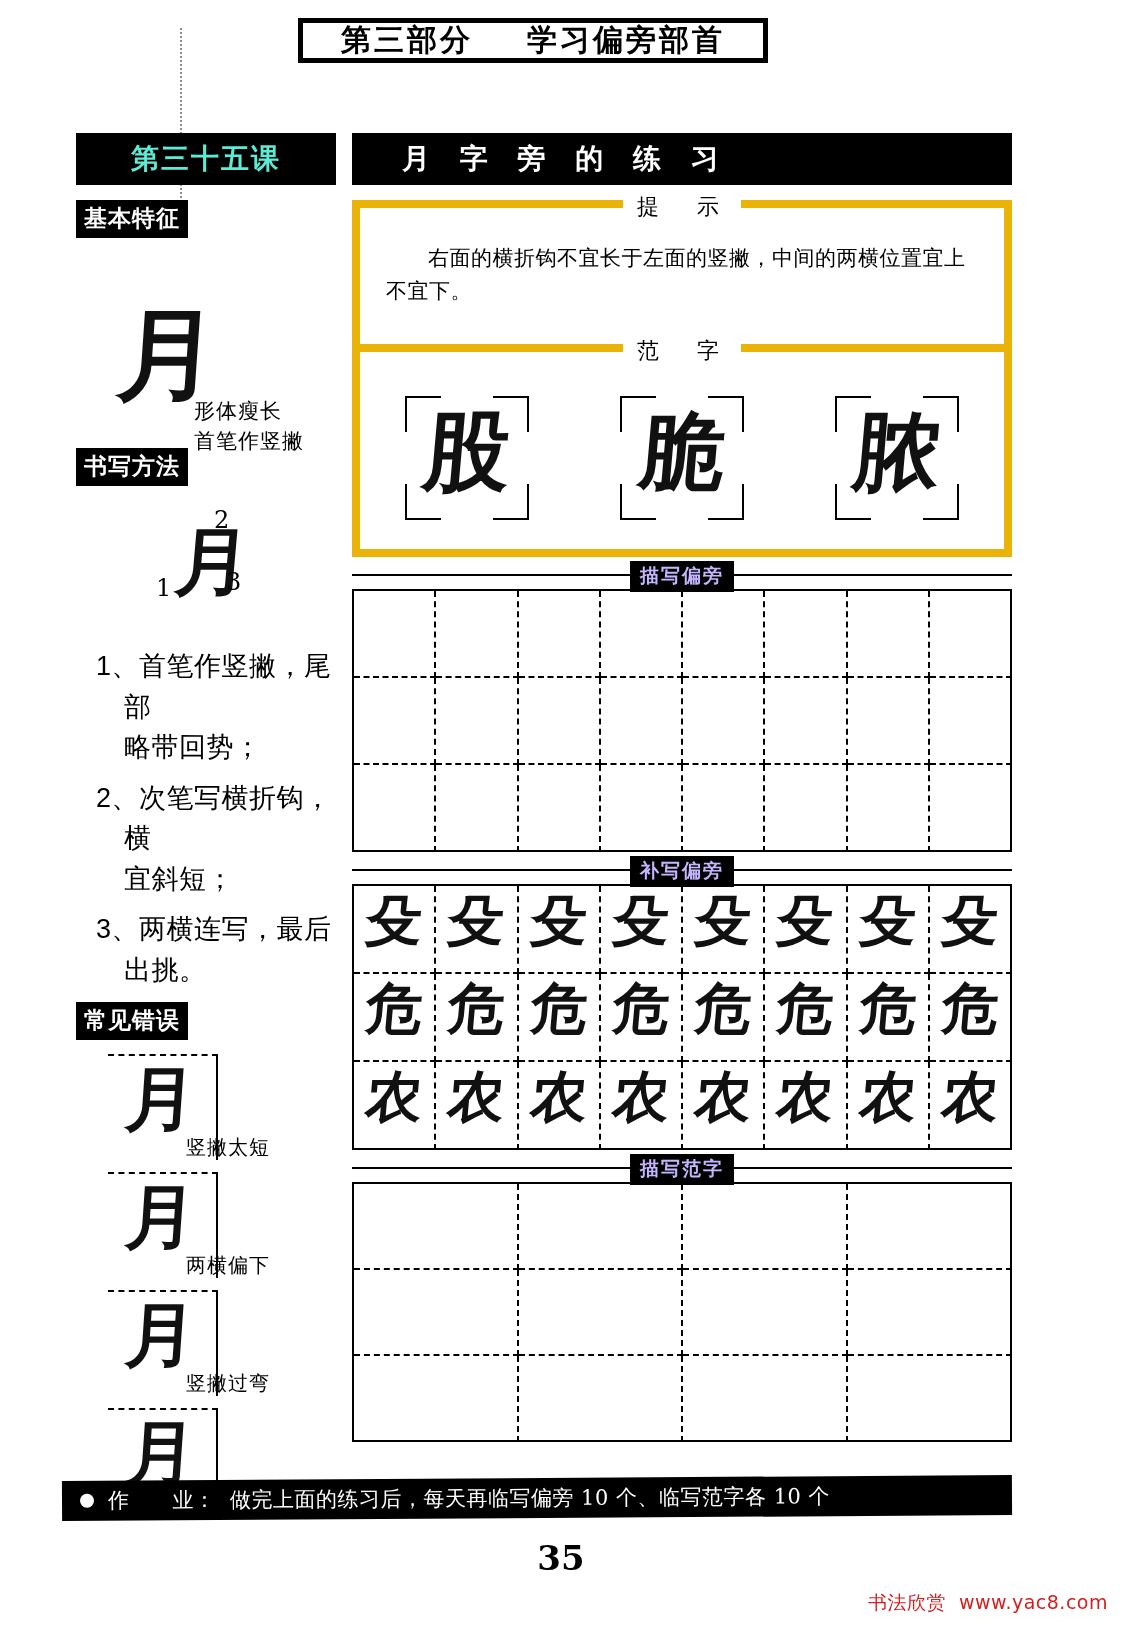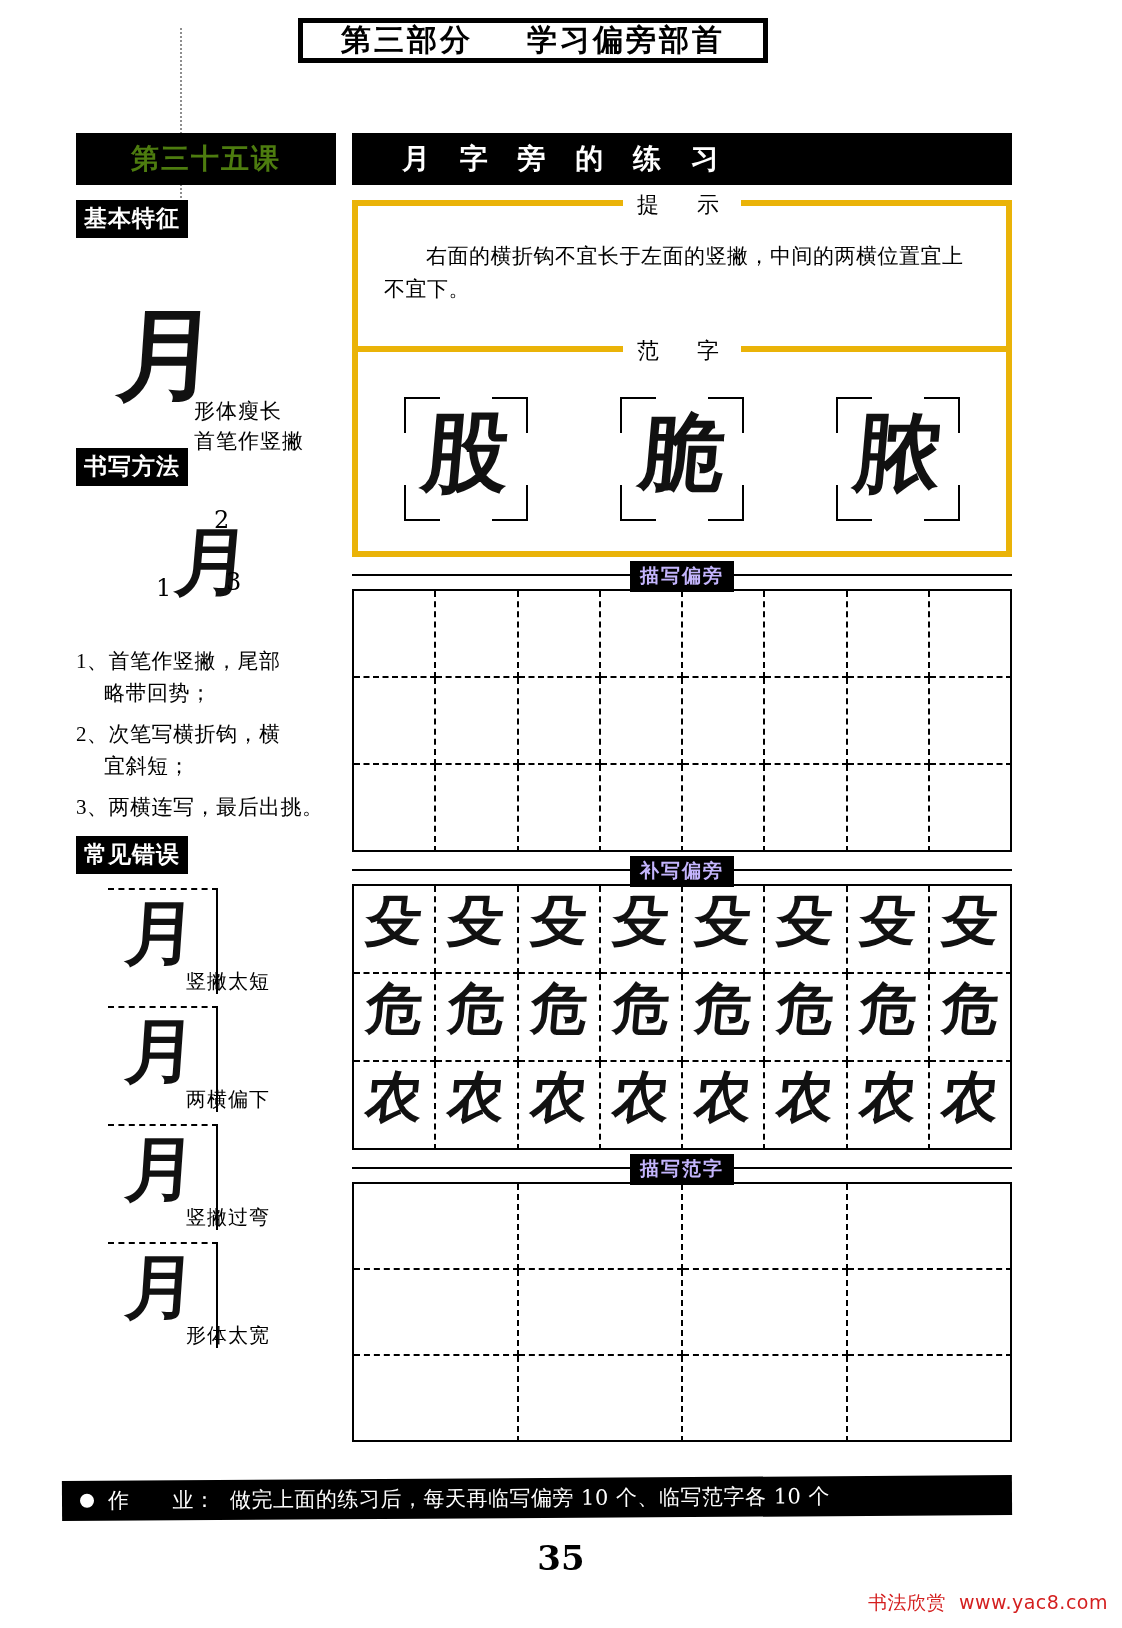--- a/index.html
+++ b/index.html
@@ -38,21 +38,21 @@
   }
 
   
   .lesson-num {
     position: absolute;
     left: 76px;
     top: 133px;
     width: 260px;
     height: 52px;
     background: #000;
-    color: #4d7c0f;
+    color: #5eead4;
     display: flex;
     align-items: center;
     justify-content: center;
     font-weight: bold;
     font-size: 28px;
     letter-spacing: 2px;
   }
   .lesson-title {
     position: absolute;
     left: 352px;
@@ -125,24 +125,25 @@
   .stroke-num {
     position: absolute;
     font-family: "DejaVu Serif", "Liberation Serif", serif;
     font-size: 24px;
   }
   .sn1 { left: 80px;  top: 88px; }
   .sn2 { left: 138px; top: 20px; }
   .sn3 { left: 150px; top: 82px; }
 
   .steps {
-    font-family: Liberation Serif, serif;
-    font-size: 21px;
+    font-family: Liberation Sans, sans-serif;
+    font-size: 27px;
     line-height: 1.5;
     letter-spacing: 0.5px;
+    margin-left: 20px;
   }
   .steps li {
     list-style: none;
     margin: 0 0 10px 0;
     text-indent: 0;
     padding-left: 28px;
   }
   .steps li .lead { margin-left: -28px; }
   .steps ul { margin: 0; padding: 0; }
 
@@ -180,21 +181,21 @@
   
   .right-col {
     position: absolute;
     left: 352px;
     top: 200px;
     width: 660px;
   }
 
   .fieldset {
     position: relative;
-    border: 6px solid #eab308;
+    border: 8px solid #eab308;
     box-sizing: border-box;
     margin-bottom: 0;
   }
   .fs-legend {
     position: absolute;
     top: -16px;
     left: 50%;
     transform: translateX(-50%);
     background: #fff;
     padding: 0 14px;

